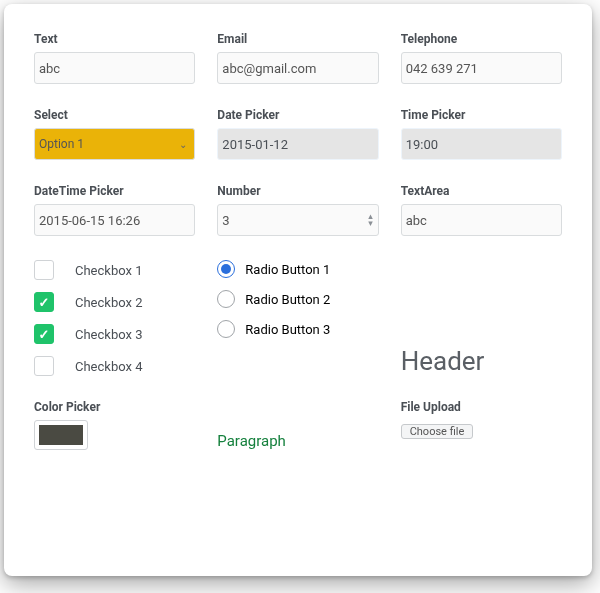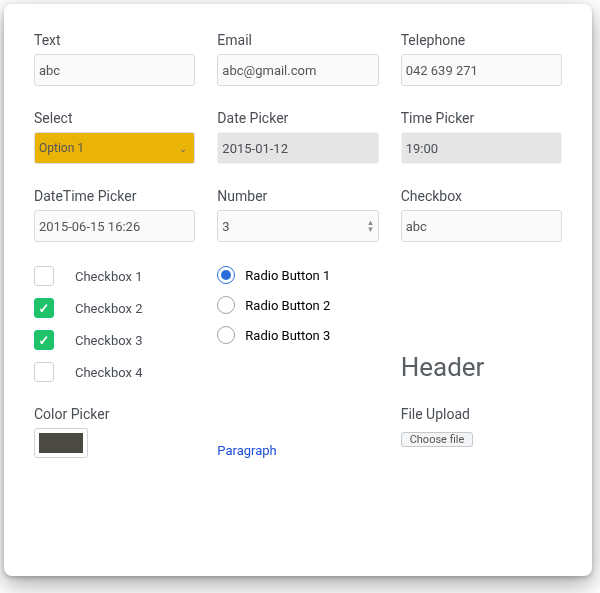--- a/index.html
+++ b/index.html
@@ -19,24 +19,25 @@
     padding: 28px 30px 20px 30px;
     height: 572px;
   }
   .grid {
     display: grid;
     grid-template-columns: 1fr 1fr 1fr;
     column-gap: 22px;
     row-gap: 24px;
   }
   .field-label {
-    font-size: 14px;
+    font-size: 12px;
     color: #4a4f55;
     margin-bottom: 6px;
     display: block;
+    font-weight: bold;
   }
   .text-input, .select-input {
     width: 100%;
     height: 32px;
     border: 1px solid #d9dcde;
     border-radius: 3px;
     background: #fafafa;
     padding: 0 4px;
     font-size: 13px;
     color: #555;
@@ -154,22 +155,22 @@
     height: 100%;
     background: #4a4a42;
   }
   
   .header-text {
     font-size: 26px;
     font-weight: 400;
     color: #5a5f65;
   }
   .paragraph-text {
-    font-size: 13px;
-    color: #1d4ed8;
+    font-size: 15px;
+    color: #15803d;
   }
   .file-btn {
     font-size: 11px;
     padding: 0 8px;
     border: 1px solid #c6c9cc;
     border-radius: 3px;
     background: #f4f5f6;
     color: #555;
     cursor: pointer;
     font-family: inherit;
@@ -219,21 +220,21 @@
       <input class="text-input" value="2015-06-15 16:26" style="">
     </div>
     <div class="col">
       <label class="field-label">Number</label>
       <div class="number-input">
         <input class="text-input" value="3" style="">
         <span class="number-spinner">▴<br>▾</span>
       </div>
     </div>
     <div class="col">
-      <label class="field-label">Checkbox</label>
+      <label class="field-label">TextArea</label>
       <input class="text-input" value="abc" style="">
     </div>
 
     <div class="col">
       <div class="check-list" id="check-list">
           <div class="check-item">
             <div class="check-box"></div>
             <span>Checkbox 1</span>
           </div>
           <div class="check-item">

